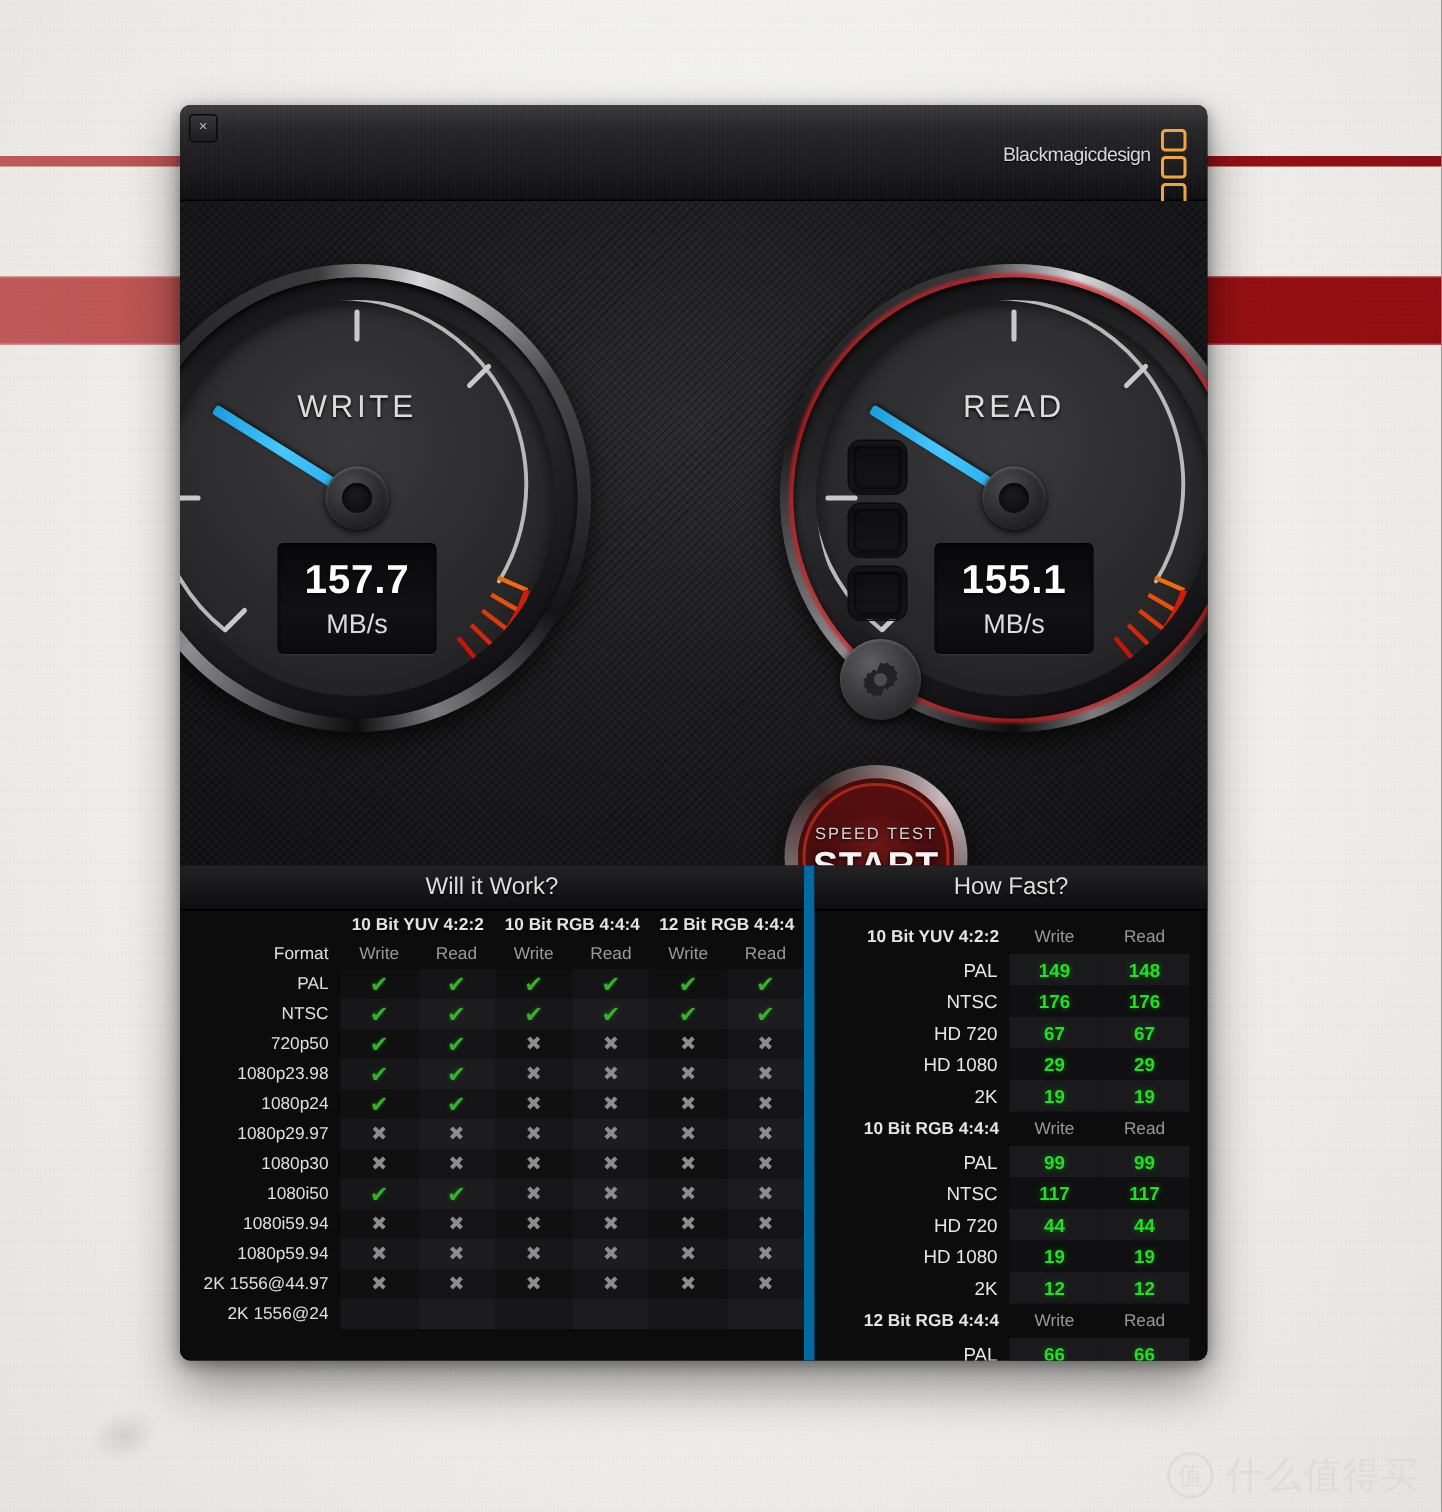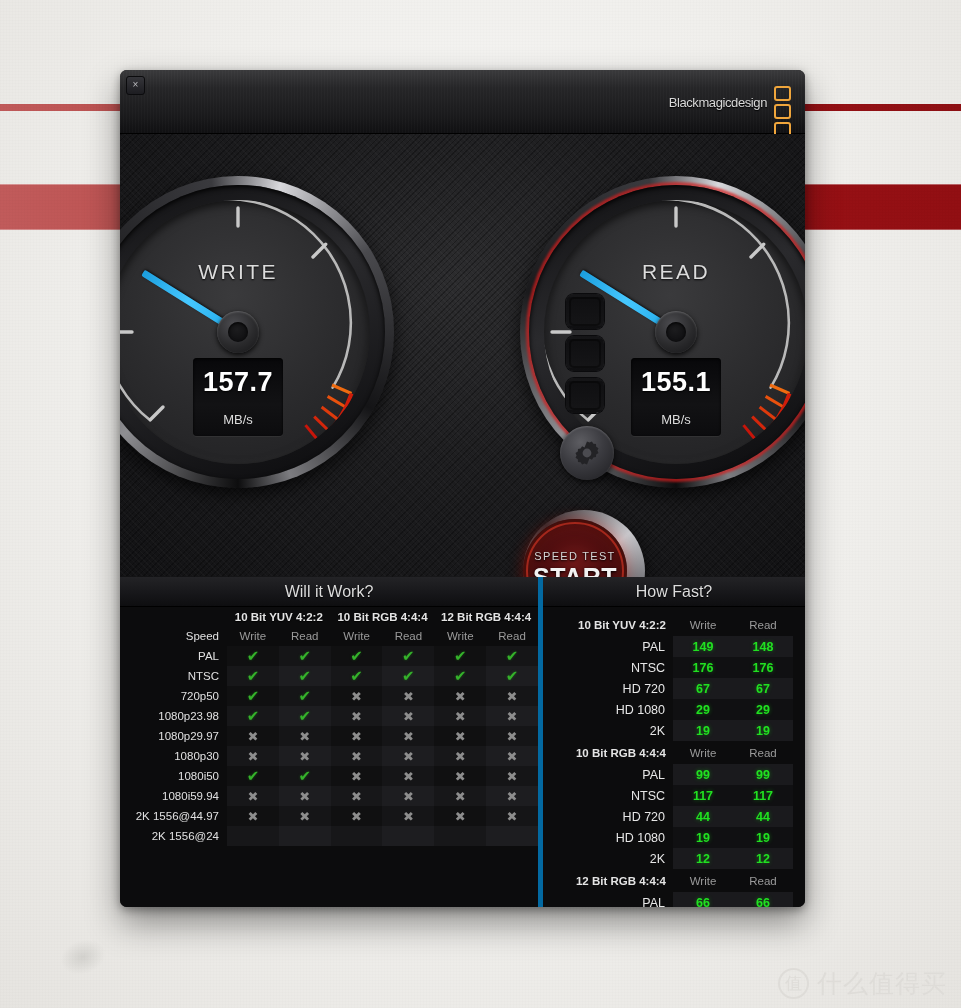--- a/index.html
+++ b/index.html
@@ -140,27 +140,27 @@
   }
   .gauge .needle{
     position:absolute;left:50%;top:50%;width:118px;height:7px;
     transform-origin:6px 50%;
     background:linear-gradient(90deg,#1b1b1d 0 9px,#1fa8e8 9px,#46c8ff 55%,#1b9ede 100%);
     border-radius:2px;
     box-shadow:0 1px 3px rgba(0,0,0,.75);
   }
   .gauge .readout{
     position:absolute;left:50%;bottom:28px;transform:translateX(-50%);
-    width:90px;padding:9px 0 9px;text-align:center;border-radius:4px;
+    width:106px;padding:9px 0 9px;text-align:center;border-radius:4px;
     background:linear-gradient(180deg,#08080a 0%,#121214 60%,#0c0c0e 100%);
     box-shadow:inset 0 1px 3px rgba(0,0,0,.95),0 1px 0 rgba(255,255,255,.05);
   }
   .gauge .readout .val{font-size:27px;font-weight:bold;color:#fff;letter-spacing:.5px;
     text-shadow:0 1px 2px #000;}
-  .gauge .readout .unit{font-size:13px;color:#dcdcdc;margin-top:14px;}
+  .gauge .readout .unit{font-size:18px;color:#dcdcdc;margin-top:4px;}
 
   #gauge-write{left:-38px;top:42px;}
   #gauge-read{left:400px;top:42px;}
 
   
   #toggles{position:absolute;left:446px;top:160px;display:flex;flex-direction:column;gap:7px;}
   #toggles .tg{
     width:32px;height:29px;border-radius:8px;
     background:linear-gradient(180deg,#0f0f11,#151517);
     border:3px solid transparent;
@@ -179,21 +179,21 @@
     background:radial-gradient(circle at 38% 30%,#5d5d62 0%,#3b3b40 45%,#1d1d20 100%);
     box-shadow:0 2px 6px rgba(0,0,0,.8),inset 0 1px 2px rgba(255,255,255,.2);
     display:flex;align-items:center;justify-content:center;cursor:pointer;
   }
 
   #start-btn{
     position:absolute;left:403px;top:376px;width:122px;height:122px;border-radius:50%;
     cursor:pointer;
     background:conic-gradient(from 200deg,#18181a,#8a8a8e 40deg,#2a2a2d 120deg,#c8c8cc 210deg,#35353a 300deg,#18181a 360deg);
     box-shadow:0 6px 16px rgba(0,0,0,.8);
-    display:flex;align-items:center;justify-content:flex-start;
+    display:flex;align-items:center;justify-content:center;
   }
   #start-btn .inner{
     width:104px;height:104px;border-radius:50%;position:relative;
     background:radial-gradient(circle at 50% 42%,#6d1616 0%,#4a0d0f 40%,#260608 72%,#180305 100%);
     box-shadow:inset 0 0 22px rgba(255,60,40,.38),
       inset 0 2px 6px rgba(0,0,0,.9),
       0 0 14px rgba(220,40,30,.42);
     display:flex;flex-direction:column;align-items:center;justify-content:center;
   }
   #start-btn .inner::before{
@@ -206,21 +206,21 @@
     text-shadow:0 1px 3px #000;}
 
   
   #panels{position:relative;height:331px;background:#0c0c0d;display:flex;}
   .panel-head{
     height:29px;line-height:29px;text-align:center;font-size:16px;color:#dcdcdc;
     background:linear-gradient(180deg,#232326 0%,#17171a 55%,#0e0e10 100%);
     border-bottom:1px solid #000;
     text-shadow:0 1px 1px #000;
   }
-  #panel-left{width:449px;border-right:5px solid #0369a1;}
+  #panel-left{width:449px;border-right:7px solid #0369a1;}
   #panel-right{flex:1;}
   .panel-body{padding:0;}
 
   
   table{border-collapse:collapse;width:100%;}
   #ww-table{table-layout:fixed;}
   #ww-table th,#ww-table td{padding:0;text-align:center;}
   #ww-table .grp{font-size:11.5px;font-weight:bold;color:#e4e4e4;height:19px;
     text-shadow:0 1px 1px #000;}
   #ww-table .sub{font-size:11.5px;color:#9a9a9a;height:20px;font-weight:normal;}
@@ -374,21 +374,21 @@
       <div class="panel-body">
         <table id="ww-table">
           <thead>
             <tr>
               <th class="fmt"></th>
               <th class="grp" colspan="2">10 Bit YUV 4:2:2</th>
               <th class="grp" colspan="2">10 Bit RGB 4:4:4</th>
               <th class="grp" colspan="2">12 Bit RGB 4:4:4</th>
             </tr>
             <tr>
-              <th class="fmt sub">Speed</th>
+              <th class="fmt sub">Format</th>
               <th class="sub">Write</th>
               <th class="sub">Read</th>
               <th class="sub">Write</th>
               <th class="sub">Read</th>
               <th class="sub">Write</th>
               <th class="sub">Read</th>
             </tr>
           </thead>
           <tbody id="ww-body">
               <tr>
@@ -421,20 +421,29 @@
               <tr>
                 <td class="fmt">1080p23.98</td>
                 <td><span class="ok">✔</span></td>
                 <td class="c-alt"><span class="ok">✔</span></td>
                 <td><span class="no">✖</span></td>
                 <td class="c-alt"><span class="no">✖</span></td>
                 <td><span class="no">✖</span></td>
                 <td class="c-alt"><span class="no">✖</span></td>
               </tr>
               <tr>
+                <td class="fmt">1080p24</td>
+                <td><span class="ok">✔</span></td>
+                <td class="c-alt"><span class="ok">✔</span></td>
+                <td><span class="no">✖</span></td>
+                <td class="c-alt"><span class="no">✖</span></td>
+                <td><span class="no">✖</span></td>
+                <td class="c-alt"><span class="no">✖</span></td>
+              </tr>
+              <tr>
                 <td class="fmt">1080p29.97</td>
                 <td><span class="no">✖</span></td>
                 <td class="c-alt"><span class="no">✖</span></td>
                 <td><span class="no">✖</span></td>
                 <td class="c-alt"><span class="no">✖</span></td>
                 <td><span class="no">✖</span></td>
                 <td class="c-alt"><span class="no">✖</span></td>
               </tr>
               <tr>
                 <td class="fmt">1080p30</td>
@@ -449,20 +458,29 @@
                 <td class="fmt">1080i50</td>
                 <td><span class="ok">✔</span></td>
                 <td class="c-alt"><span class="ok">✔</span></td>
                 <td><span class="no">✖</span></td>
                 <td class="c-alt"><span class="no">✖</span></td>
                 <td><span class="no">✖</span></td>
                 <td class="c-alt"><span class="no">✖</span></td>
               </tr>
               <tr>
                 <td class="fmt">1080i59.94</td>
+                <td><span class="no">✖</span></td>
+                <td class="c-alt"><span class="no">✖</span></td>
+                <td><span class="no">✖</span></td>
+                <td class="c-alt"><span class="no">✖</span></td>
+                <td><span class="no">✖</span></td>
+                <td class="c-alt"><span class="no">✖</span></td>
+              </tr>
+              <tr>
+                <td class="fmt">1080p59.94</td>
                 <td><span class="no">✖</span></td>
                 <td class="c-alt"><span class="no">✖</span></td>
                 <td><span class="no">✖</span></td>
                 <td class="c-alt"><span class="no">✖</span></td>
                 <td><span class="no">✖</span></td>
                 <td class="c-alt"><span class="no">✖</span></td>
               </tr>
               <tr>
                 <td class="fmt">2K 1556@44.97</td>
                 <td><span class="no">✖</span></td>

